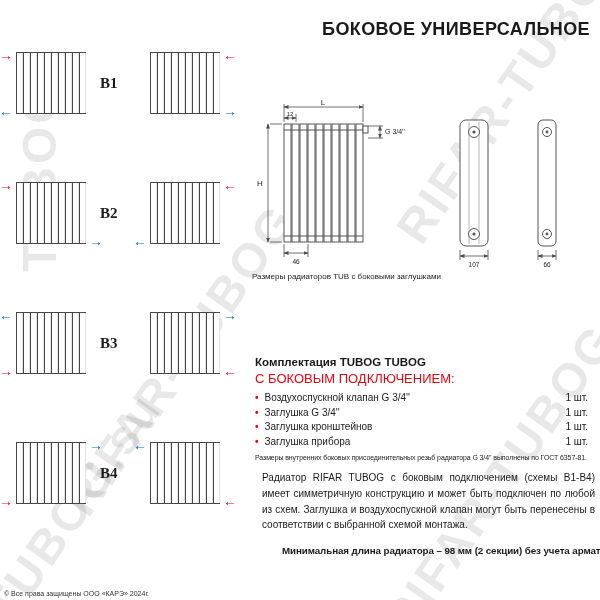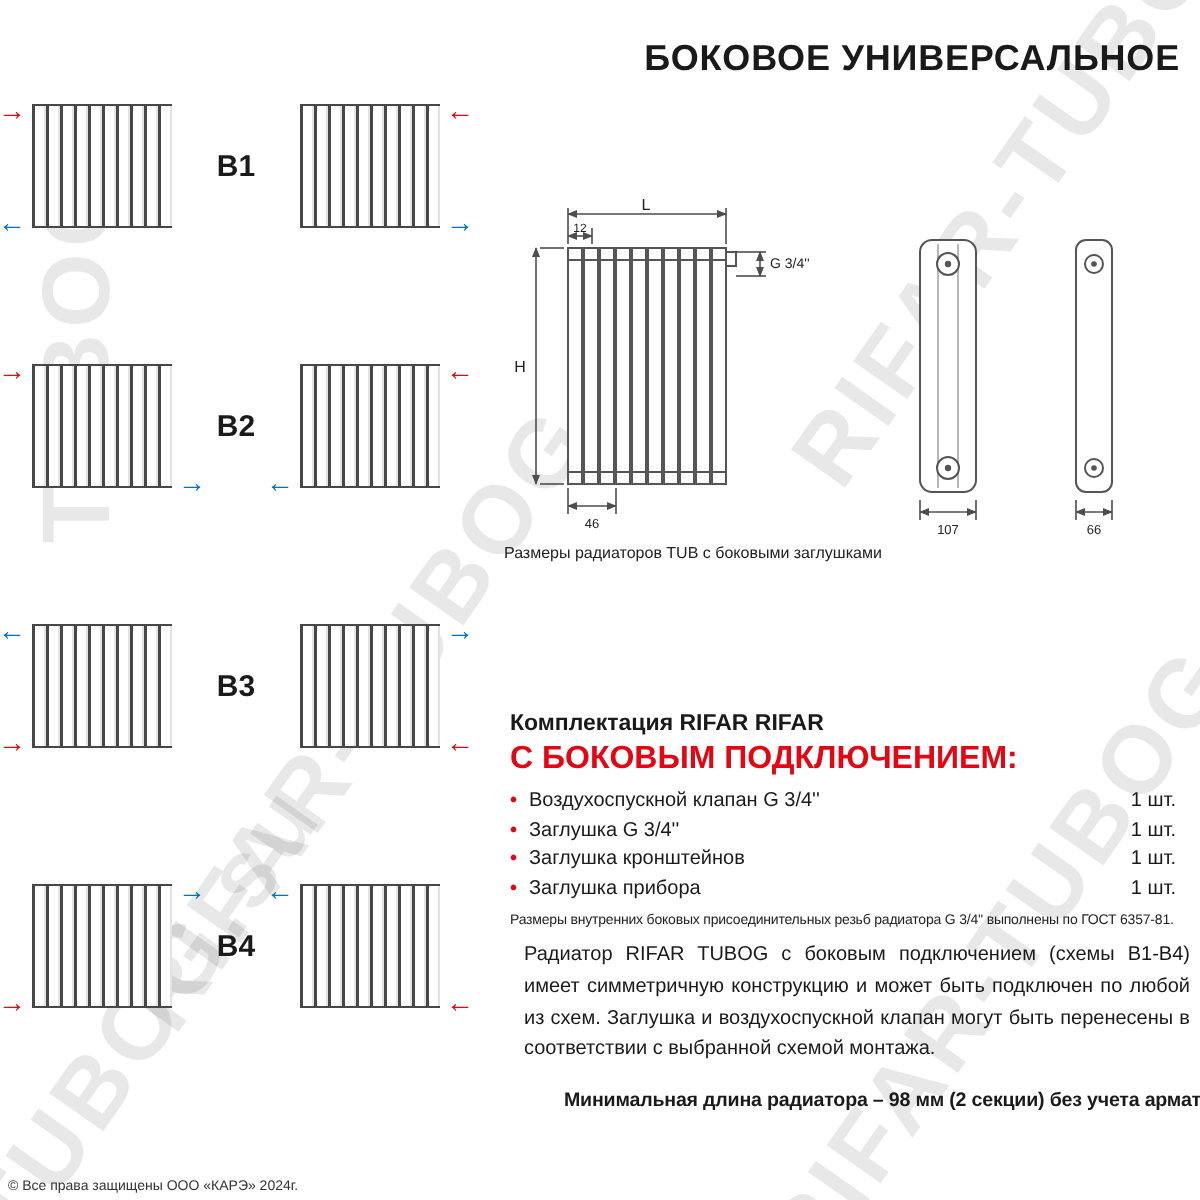--- a/index.html
+++ b/index.html
@@ -13,35 +13,35 @@
   .title{position:absolute;top:6px;right:10px;z-index:2;text-align:center;
          font-size:18px;font-weight:bold;line-height:1.3;letter-spacing:.4px;}
   
   #schemes{position:absolute;left:6px;top:52px;z-index:2;}
   .scheme-row{display:flex;align-items:center;height:62px;margin-bottom:68px;padding-left:10px;}
   .scheme-row:last-child{margin-bottom:0;}
   .rad-wrap{position:relative;width:70px;height:62px;flex:0 0 auto;}
   .rad{width:100%;height:100%;
        background:repeating-linear-gradient(90deg,#474747 0 1.5px,#ffffff 1.5px 6px,#e3e3e3 6px 7px);
        border-top:1.5px solid #474747;border-bottom:1.5px solid #474747;box-sizing:border-box;}
-  .scheme-label{width:36px;margin:0 14px;text-align:center;font-weight:bold;font-size:15px;flex:0 0 auto;}
+  .scheme-label{width:36px;margin:0 14px;font-weight:bold;font-size:15px;flex:0 0 auto;font-family:Liberation Serif, serif;}
   .arrow{position:absolute;font-size:14px;font-weight:bold;line-height:1;}
   .arrow.supply{color:#e30613;}
   .arrow.return{color:#0072bc;}
   .tl{top:-4px;left:-17px;}  .bl{bottom:-4px;left:-17px;}
   .tr{top:-4px;right:-17px;} .br{bottom:-4px;right:-17px;}
   
   .drawing{position:absolute;left:252px;top:96px;width:335px;z-index:2;}
   .dim-svg{display:block;}
   .dim-svg text{font-family:"Liberation Sans",sans-serif;fill:#222;}
   .caption{margin-top:-4px;font-size:8px;color:#222;}
   
   .kit{position:absolute;left:255px;top:356px;width:333px;z-index:2;}
   .kit-h1{font-size:11.5px;font-weight:bold;}
-  .kit-h2{font-size:16px;font-weight:bold;color:#e30613;margin-top:3px;}
+  .kit-h2{font-size:13px;font-weight:normal;color:#e30613;margin-top:3px;}
   #kit-list{margin-top:6px;}
   .kit-row{display:flex;align-items:baseline;font-size:10px;margin-bottom:3.5px;}
   .bullet{color:#e30613;font-weight:bold;margin-right:6px;}
   .kit-label{flex:1;}
   .kit-qty{flex:0 0 auto;}
   .kit-note{font-size:7px;color:#222;margin-top:7px;white-space:nowrap;letter-spacing:-.1px;}
   
   .desc{position:absolute;left:262px;top:470px;width:333px;z-index:2;}
   .desc p{margin:0;font-size:10px;line-height:1.58;text-align:justify;}
   .desc .min{font-weight:bold;font-size:9.8px;margin-top:10px;white-space:nowrap;letter-spacing:-.1px;margin-left:20px;}
@@ -192,21 +192,21 @@
         <line x1="286" y1="154" x2="286" y2="164" stroke="#4d4d4d" stroke-width="0.8"></line>
         <line x1="304" y1="154" x2="304" y2="164" stroke="#4d4d4d" stroke-width="0.8"></line>
         <line x1="286" y1="160" x2="304" y2="160" stroke="#4d4d4d" stroke-width="0.8" marker-start="url(#arr)" marker-end="url(#arr)"></line>
         <text x="295" y="171" text-anchor="middle" font-size="6.5">66</text>
       </g>
     </svg>
     <div class="caption">Размеры радиаторов TUB с боковыми заглушками</div>
   </div>
 
   <div class="kit">
-    <div class="kit-h1">Комплектация RIFAR RIFAR</div>
+    <div class="kit-h1">Комплектация TUBOG TUBOG</div>
     <div class="kit-h2">С БОКОВЫМ ПОДКЛЮЧЕНИЕМ:</div>
     <div id="kit-list">
         <div class="kit-row">
           <span class="bullet">•</span>
           <span class="kit-label">Воздухоспускной клапан G 3/4''</span>
           <span class="kit-qty">1 шт.</span>
         </div>
         <div class="kit-row">
           <span class="bullet">•</span>
           <span class="kit-label">Заглушка G 3/4''</span>

